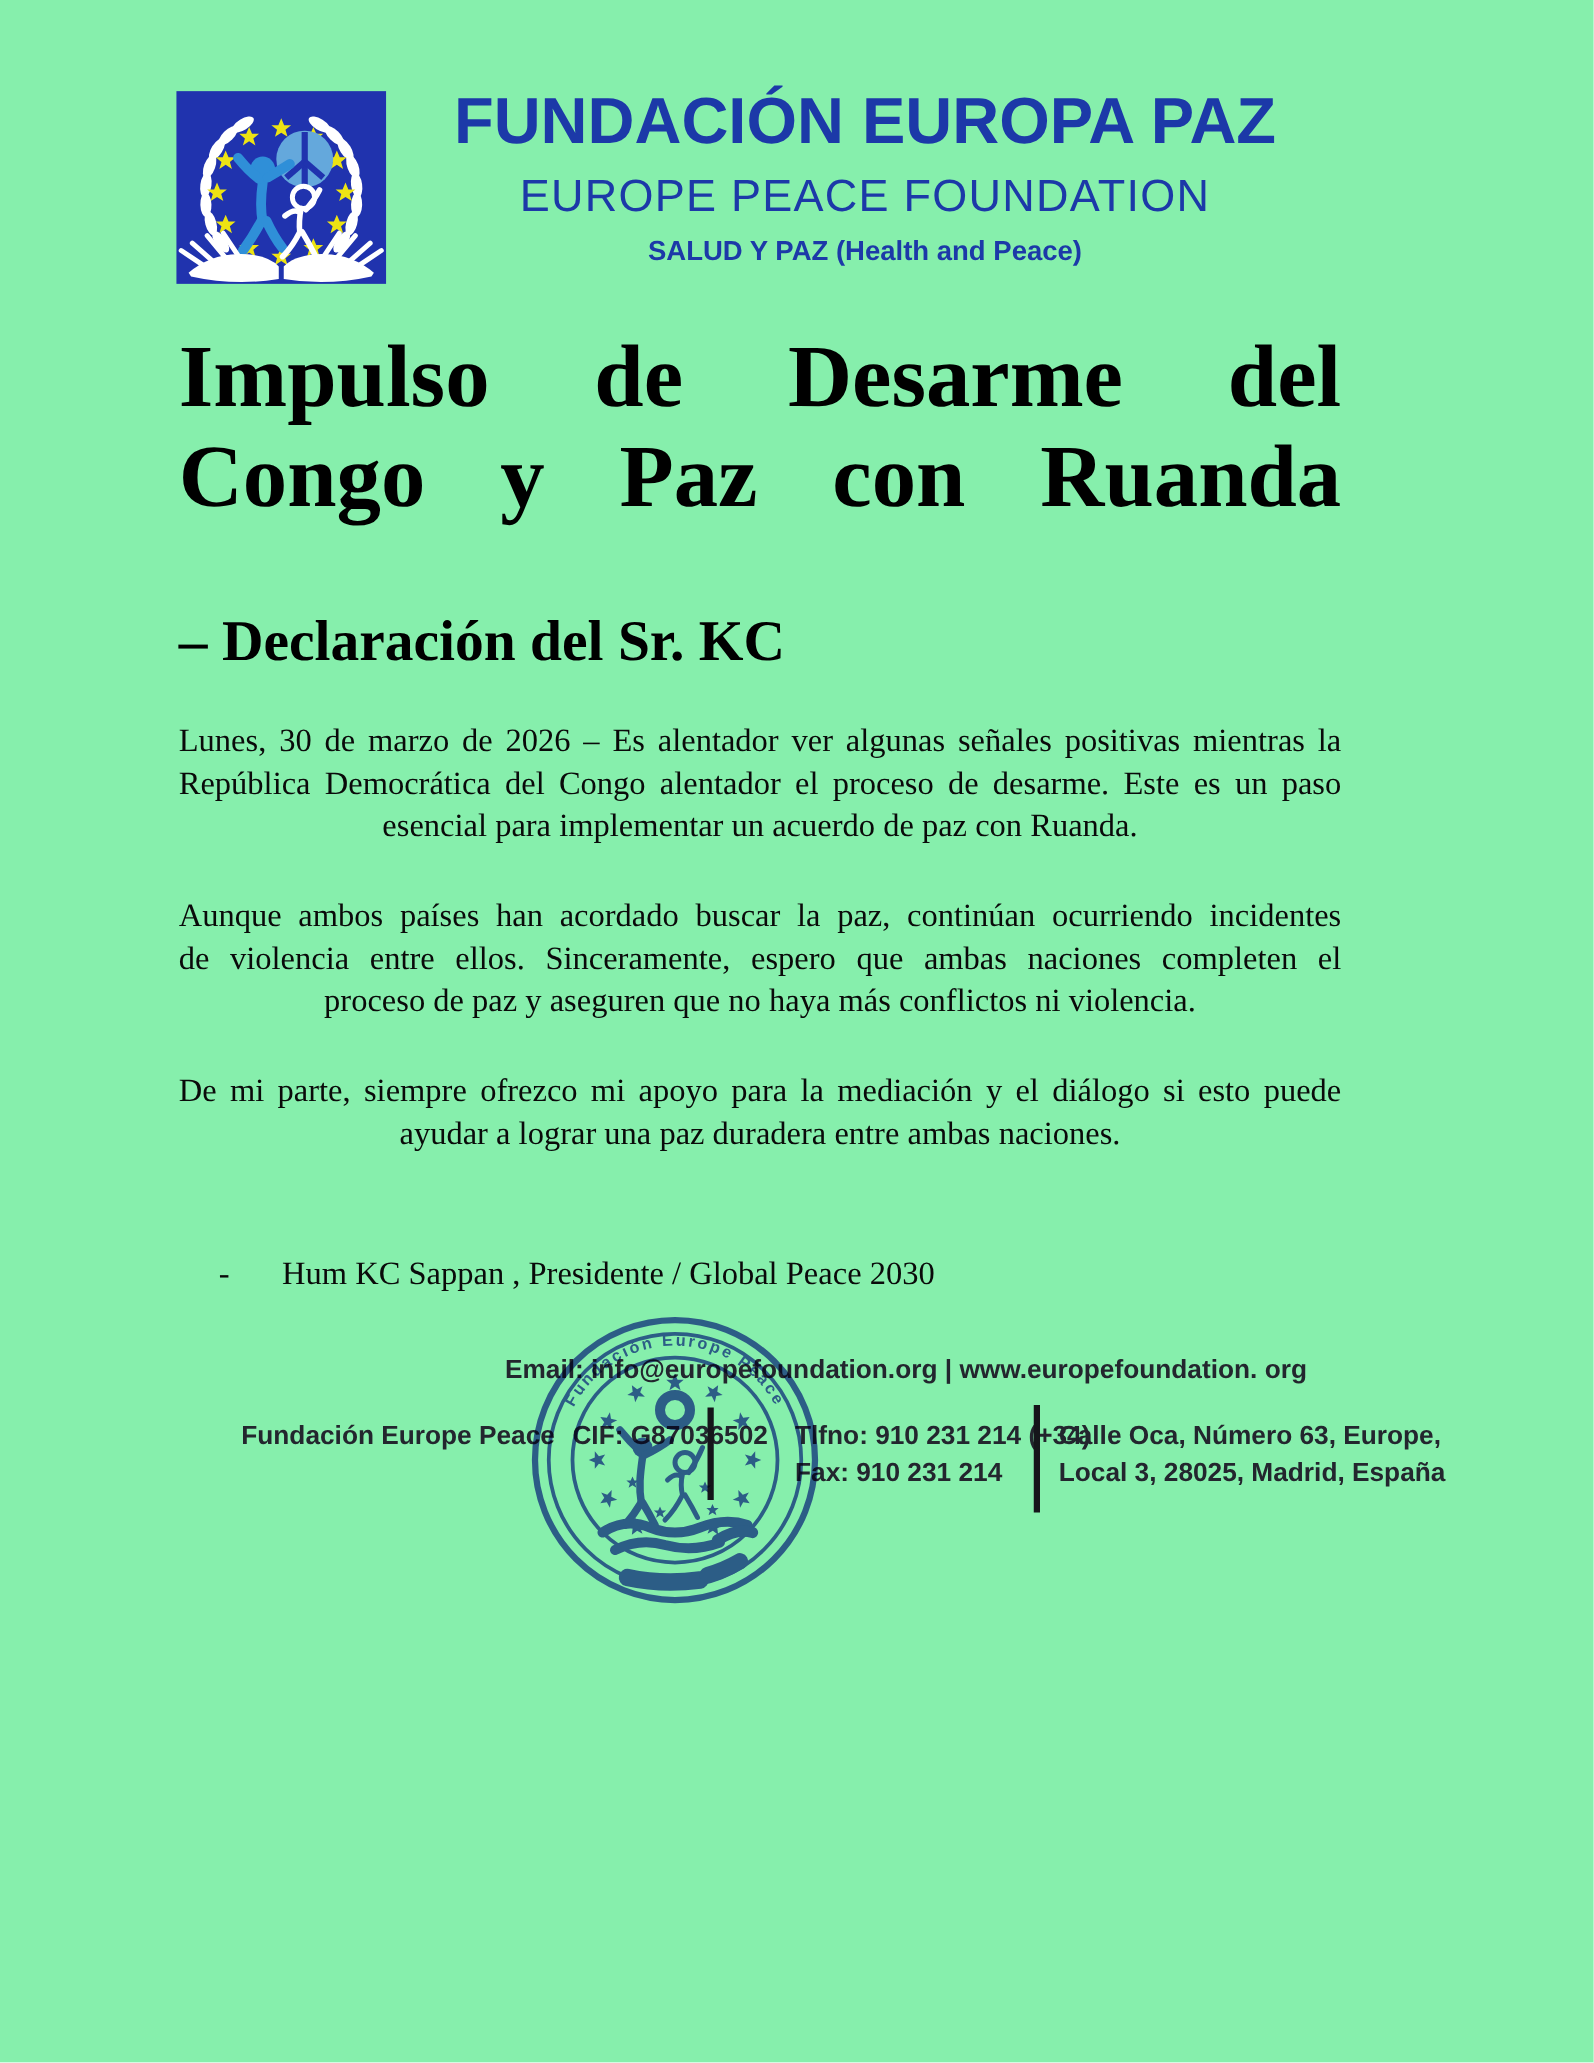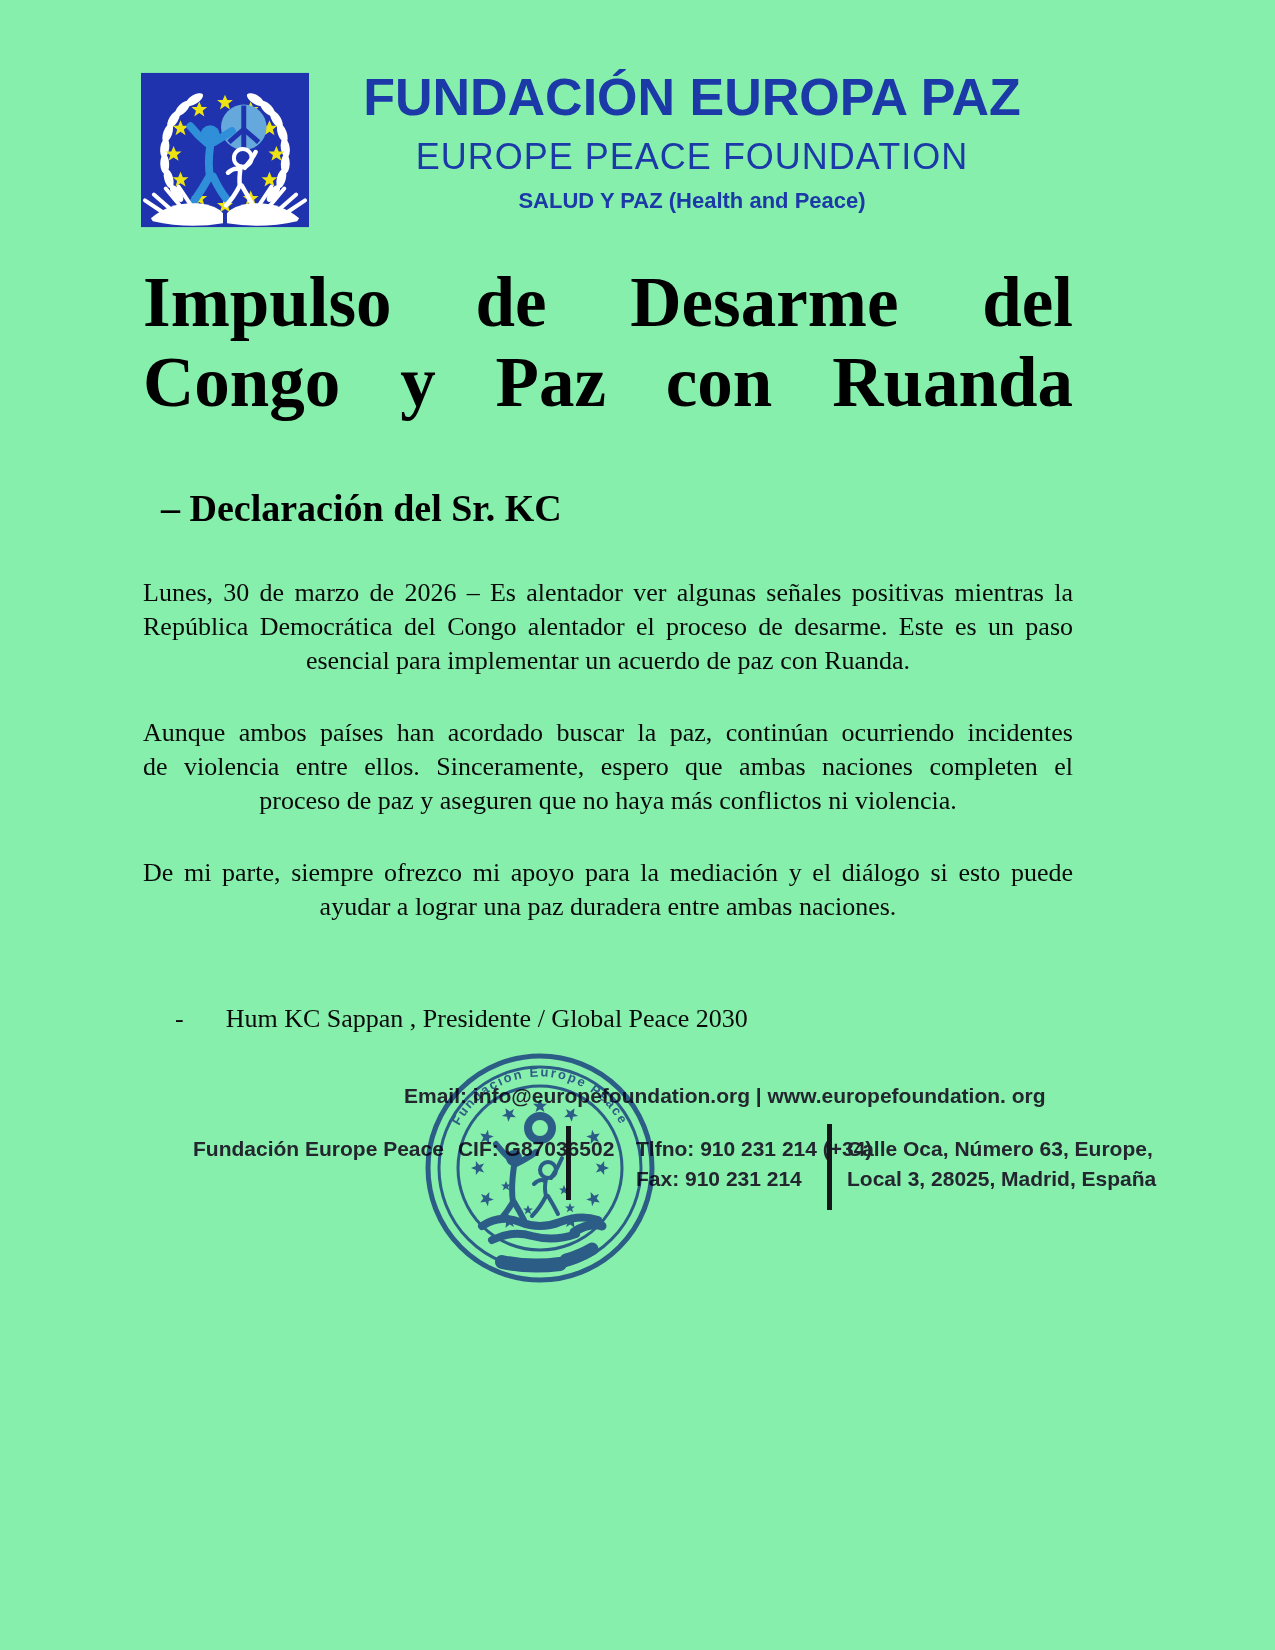--- a/index.html
+++ b/index.html
@@ -11,22 +11,22 @@
   .header-text{position:absolute;left:308px;top:64px;width:768px;text-align:center;
                font-family:"Liberation Sans",sans-serif;color:#1c39a8;}
   .org-primary{font-size:52px;font-weight:800;line-height:66px;letter-spacing:0px;white-space:nowrap;}
   .org-secondary{font-size:36px;font-weight:400;line-height:54px;letter-spacing:1px;white-space:nowrap;}
   .org-tagline{font-size:22px;font-weight:700;line-height:34px;white-space:nowrap;}
 
   
   .title-block{position:absolute;left:143px;top:262px;width:930px;
                font-size:71px;font-weight:700;line-height:80px;color:#000;}
   .title-line{text-align:justify;text-align-last:justify;white-space:normal;}
-  .subtitle{position:absolute;left:161px;top:486px;width:930px;
-            font-size:38px;font-weight:700;color:#000;}
+  .subtitle{position:absolute;left:143px;top:486px;width:930px;
+            font-size:46px;font-weight:700;color:#000;}
   .paragraphs{position:absolute;left:143px;top:576px;width:930px;
               font-size:26px;line-height:34px;}
   .para{margin:0 0 38px 0;}
   .jline{text-align:justify;text-align-last:justify;}
   .lline{text-align:center;}
   .signature{position:absolute;left:143px;top:1002px;width:930px;
              font-size:26px;line-height:34px;display:flex;}
   .sig-dash{padding-left:32px;}
   .sig-text{margin-left:42px;}
   .footer-email{position:absolute;left:404px;top:1084px;font-family:"Liberation Sans",sans-serif;

